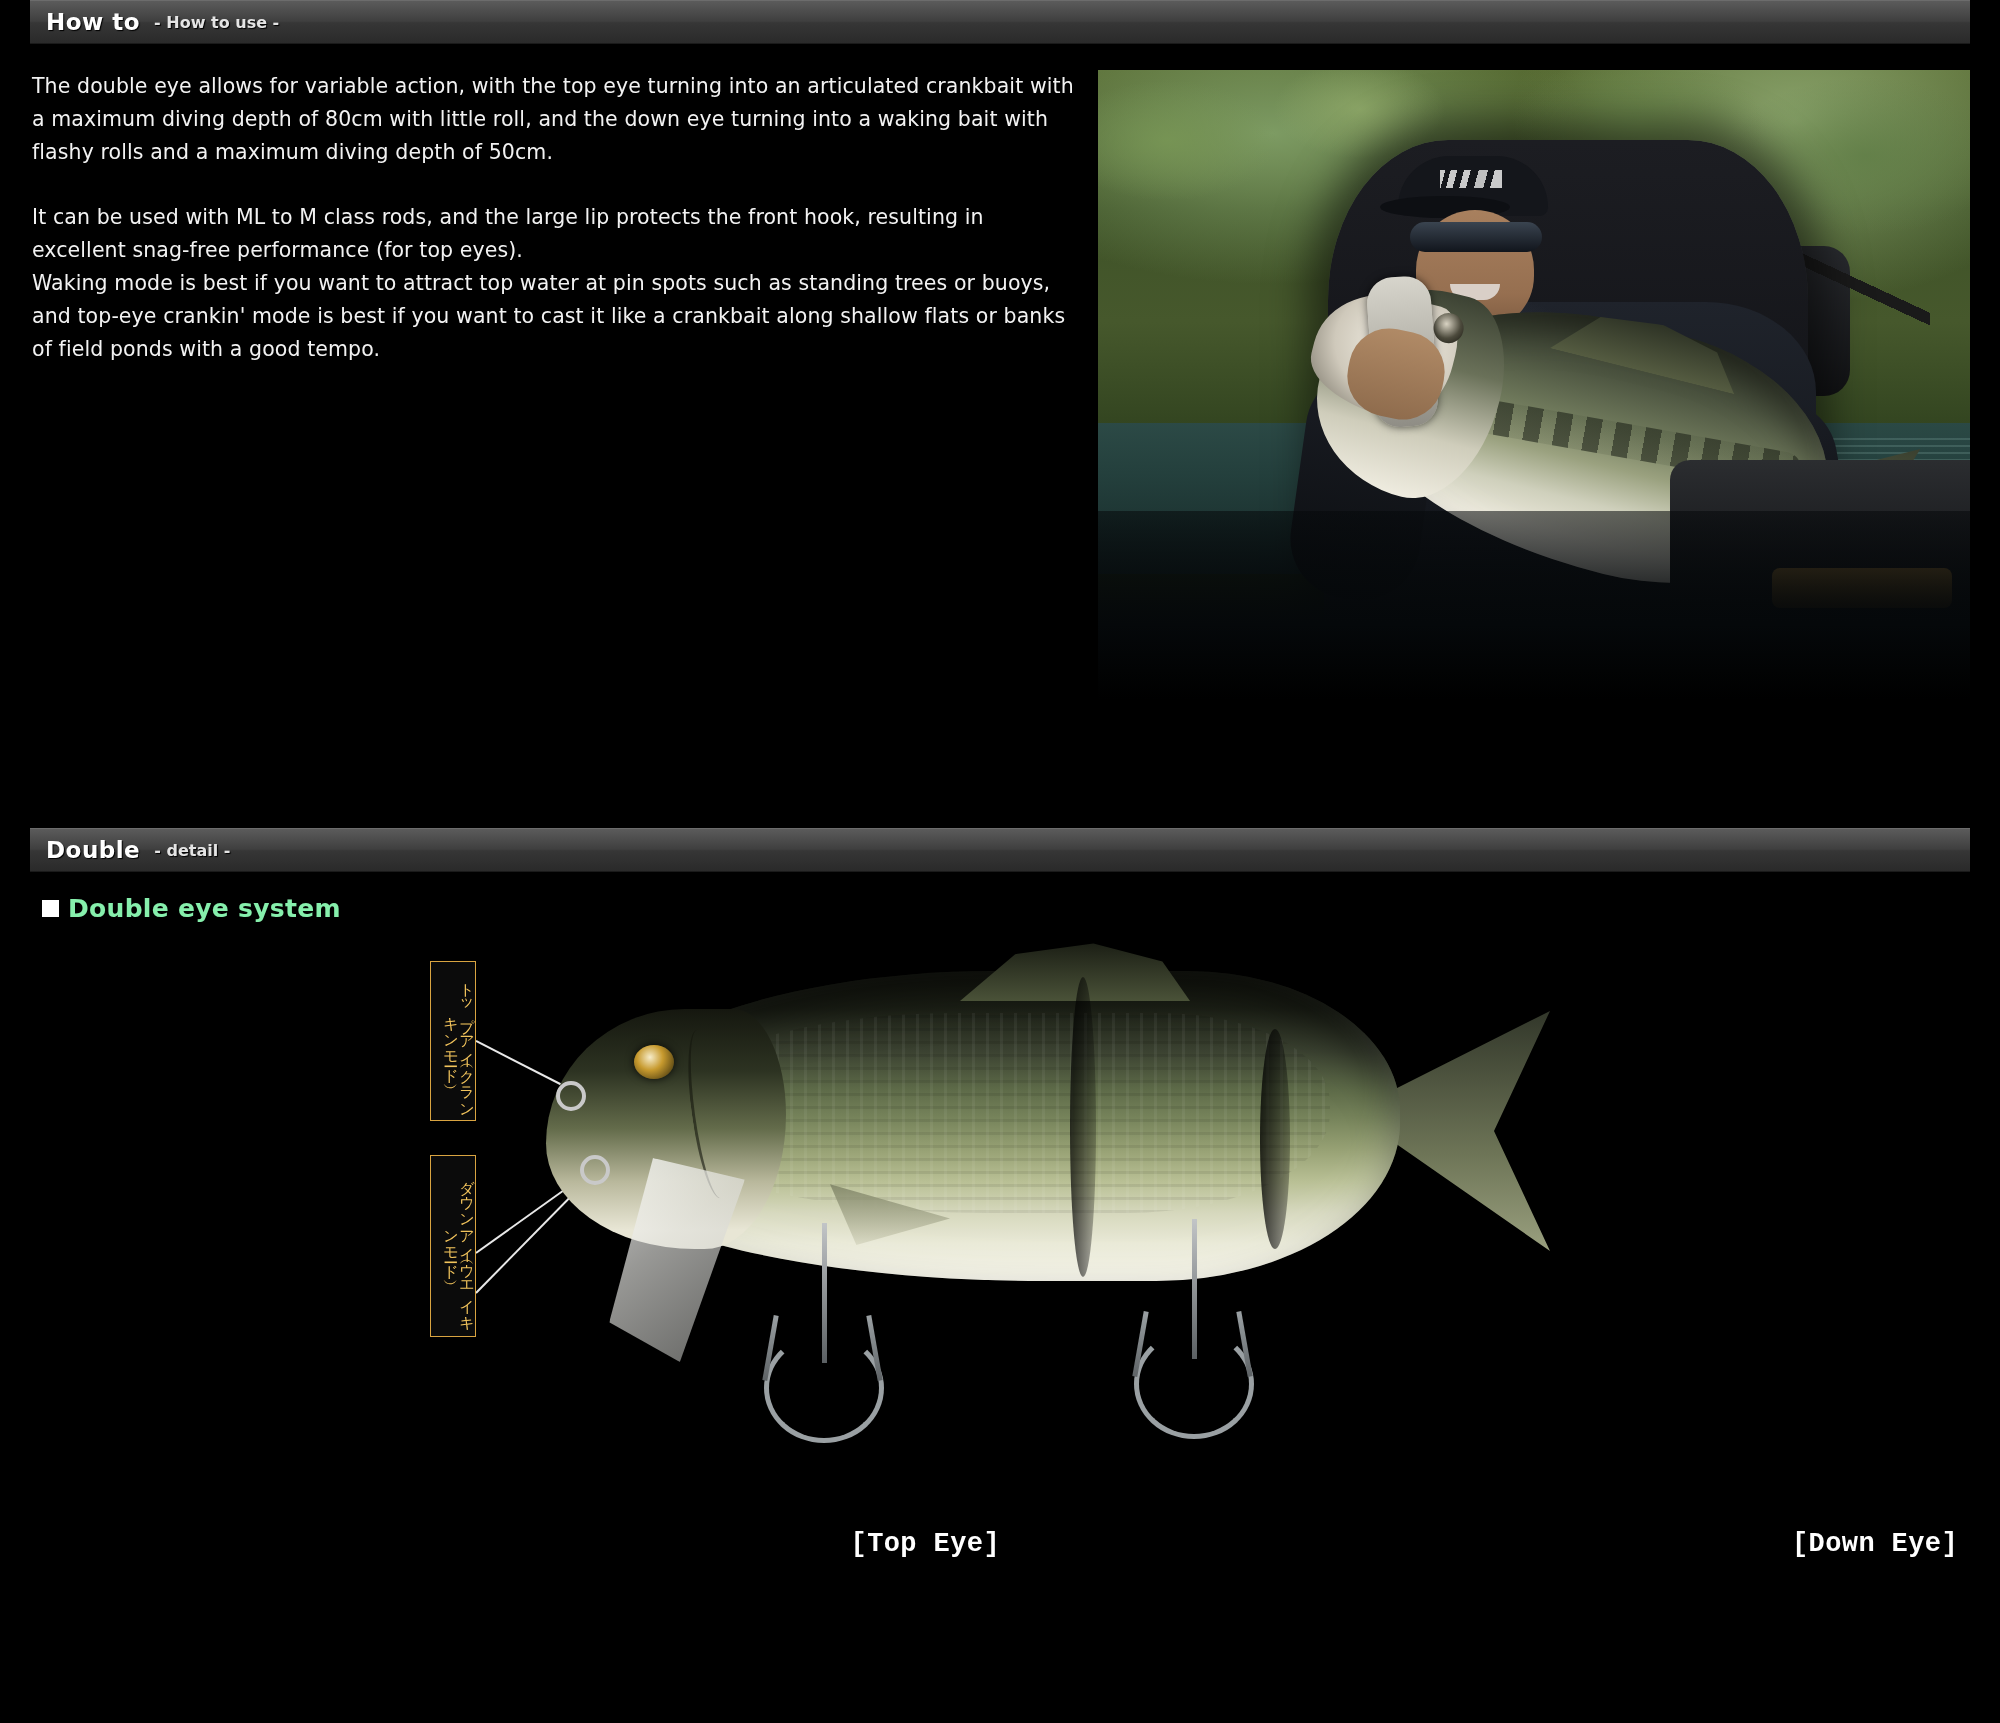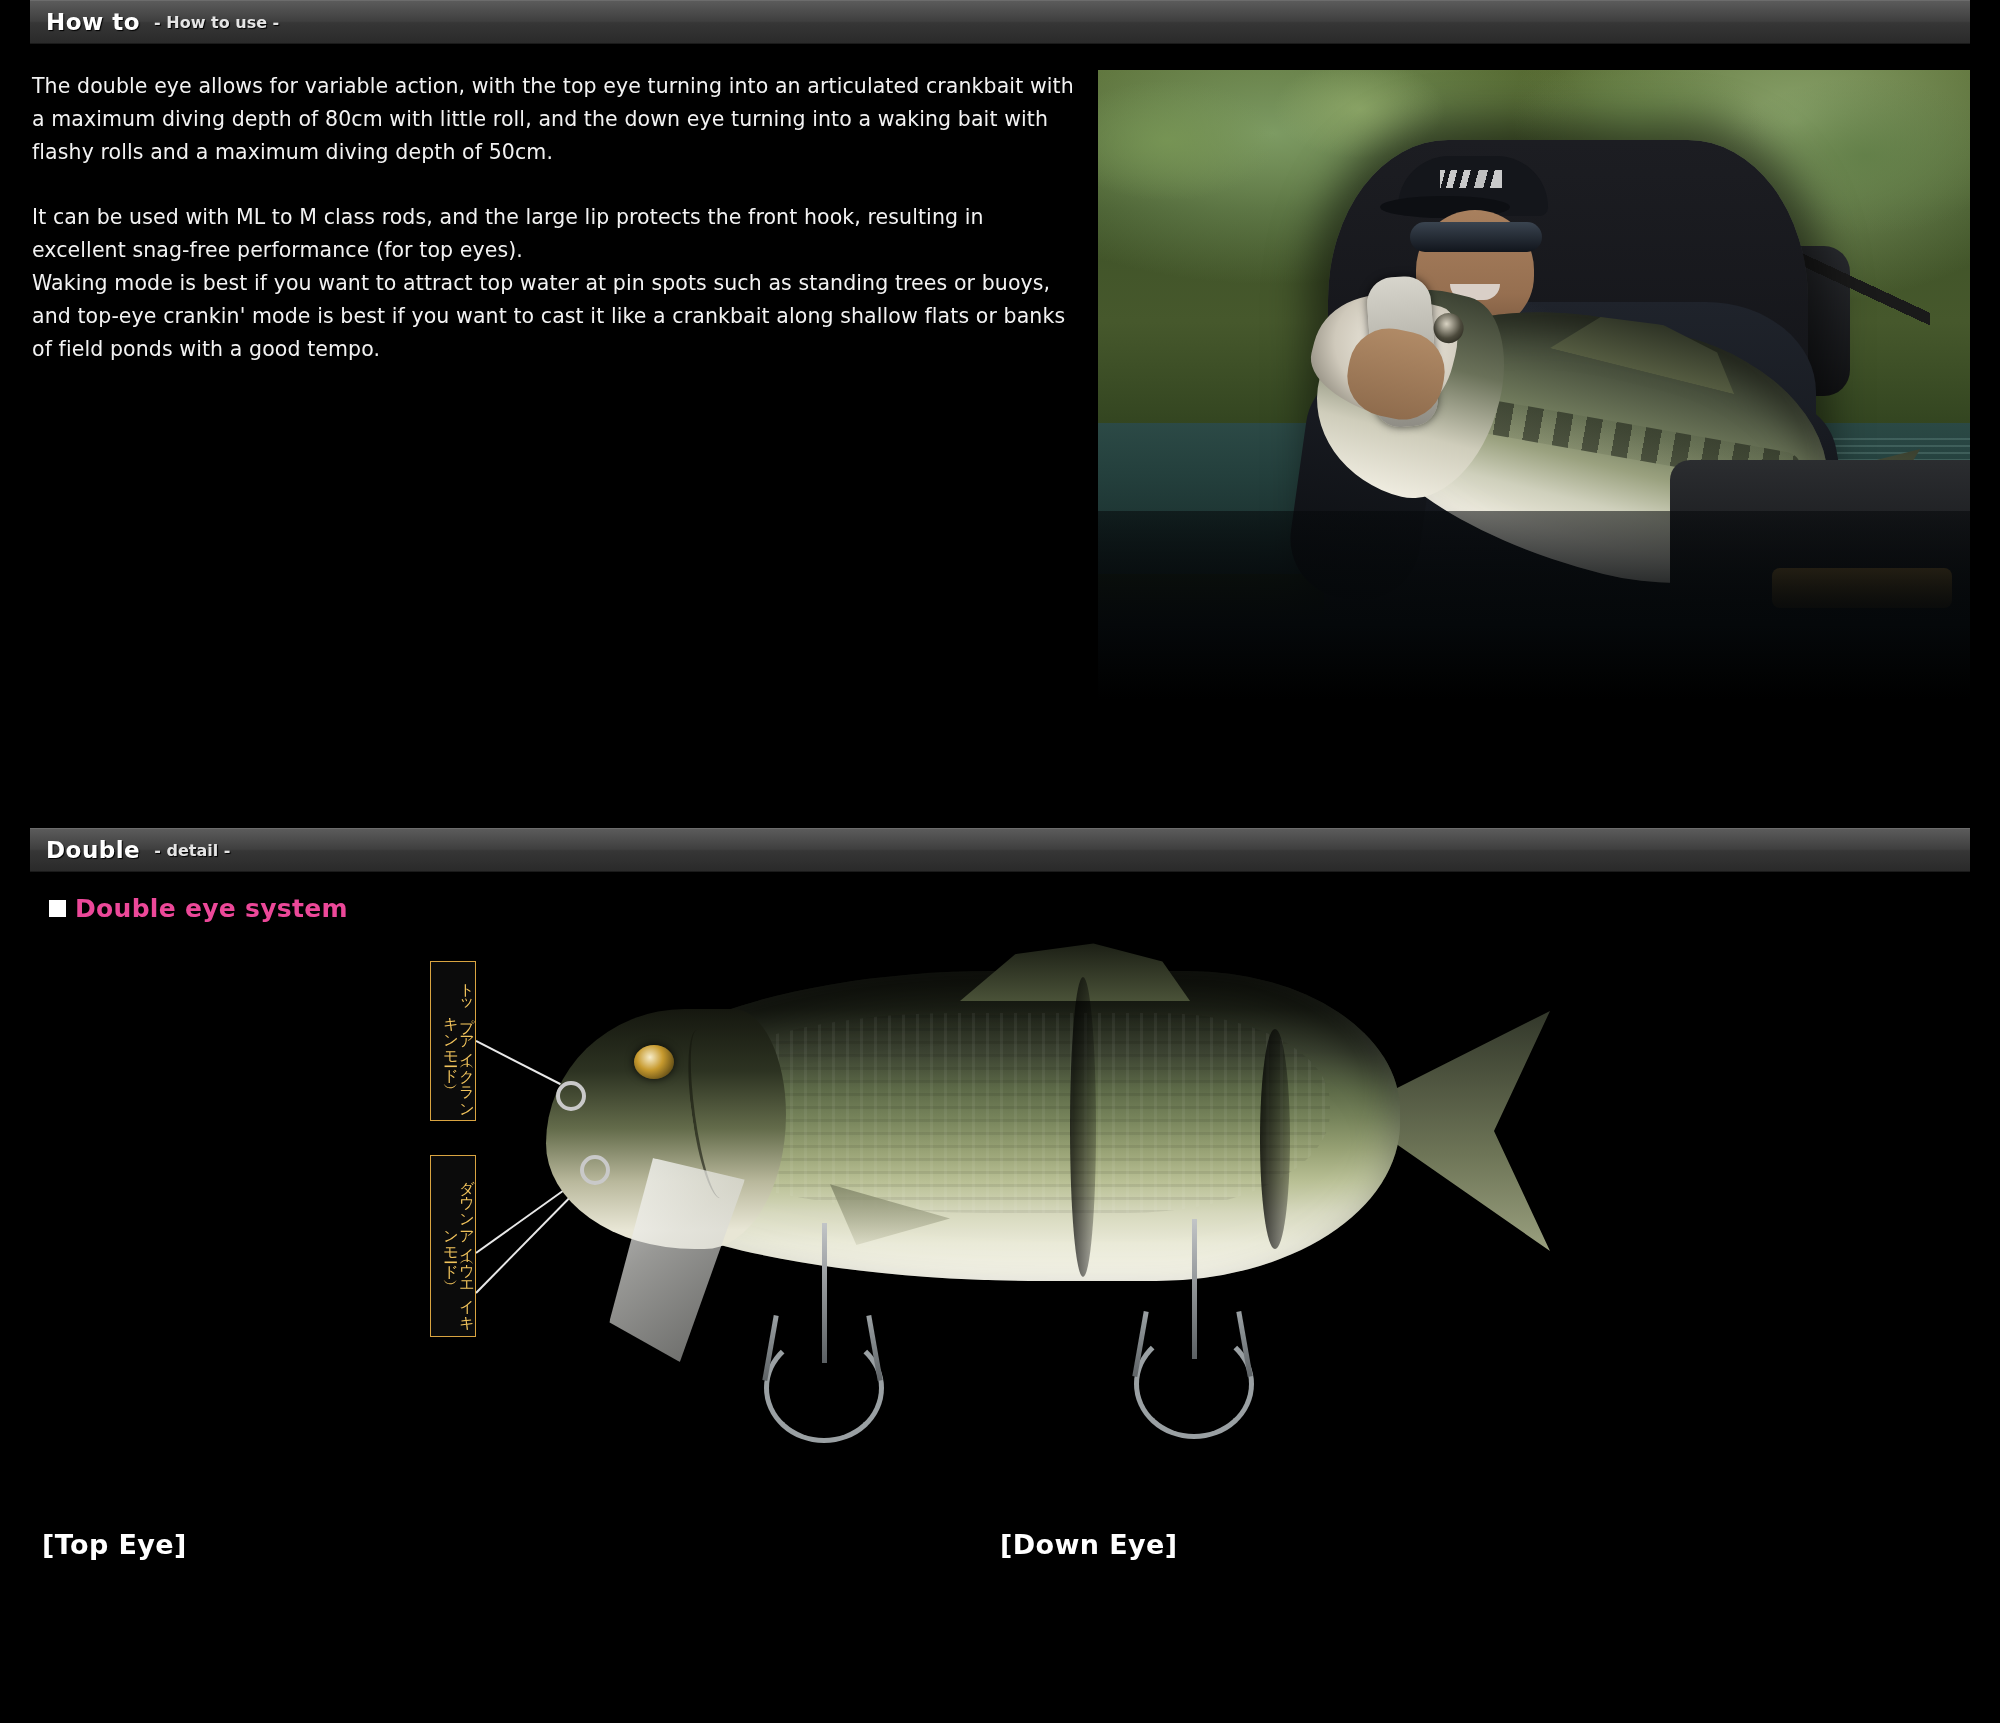--- a/index.html
+++ b/index.html
@@ -252,25 +252,25 @@
     position:absolute; right: 120px; top: 176px; width: 150px; height: 150px;
     background: linear-gradient(to bottom, #2a2c30, #111214);
     border-radius: 26px;
   }
 
   
   .detail-section { margin-top: 128px; }
   .subhead {
     display: flex;
     align-items: center;
-    margin: 22px 0 0 19px;
+    margin: 22px 0 0 12px;
     font-size: 25px;
     font-weight: bold;
     letter-spacing: .3px;
-    color: #ec4899;
+    color: #86efac;
   }
   .subhead .sq {
     width: 17px; height: 17px; background: #ffffff; margin-right: 9px; display:inline-block;
   }
 
   
   .lure-figure {
     position: relative;
     height: 590px;
     margin-top: 10px;
@@ -399,21 +399,21 @@
   #treble-front { left: 230px; top: 290px; }
   #treble-rear  { left: 600px; top: 286px; }
 
   
   .captions {
     display: flex;
     justify-content: space-between;
     margin-top: 6px;
     padding: 0 12px 26px 12px;
   }
-  .caption-col { width: 960px; text-align: left; }
+  .caption-col { width: 960px; text-align: right; font-family: Liberation Mono, monospace; }
   .caption-col h3 {
     margin: 0 0 6px 0;
     font-size: 27px;
     font-weight: bold;
     letter-spacing: .4px;
     color: #ffffff;
   }
   .caption-col p {
     margin: 0;
     font-size: 20px;

